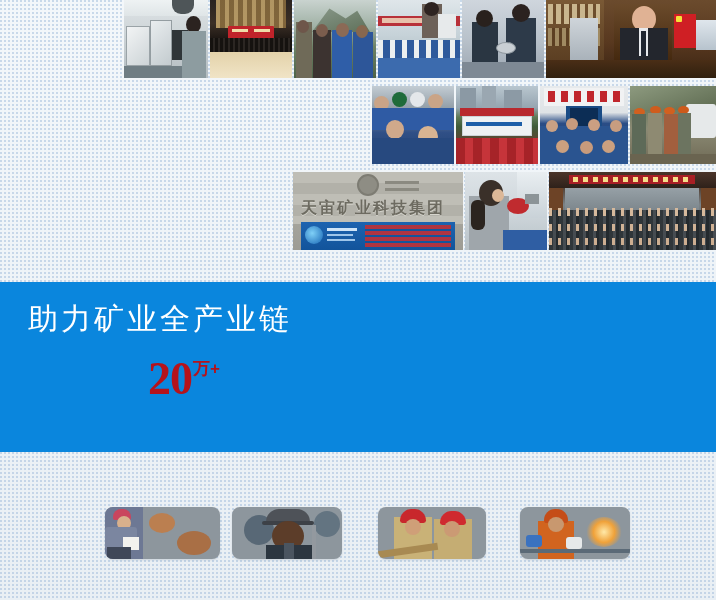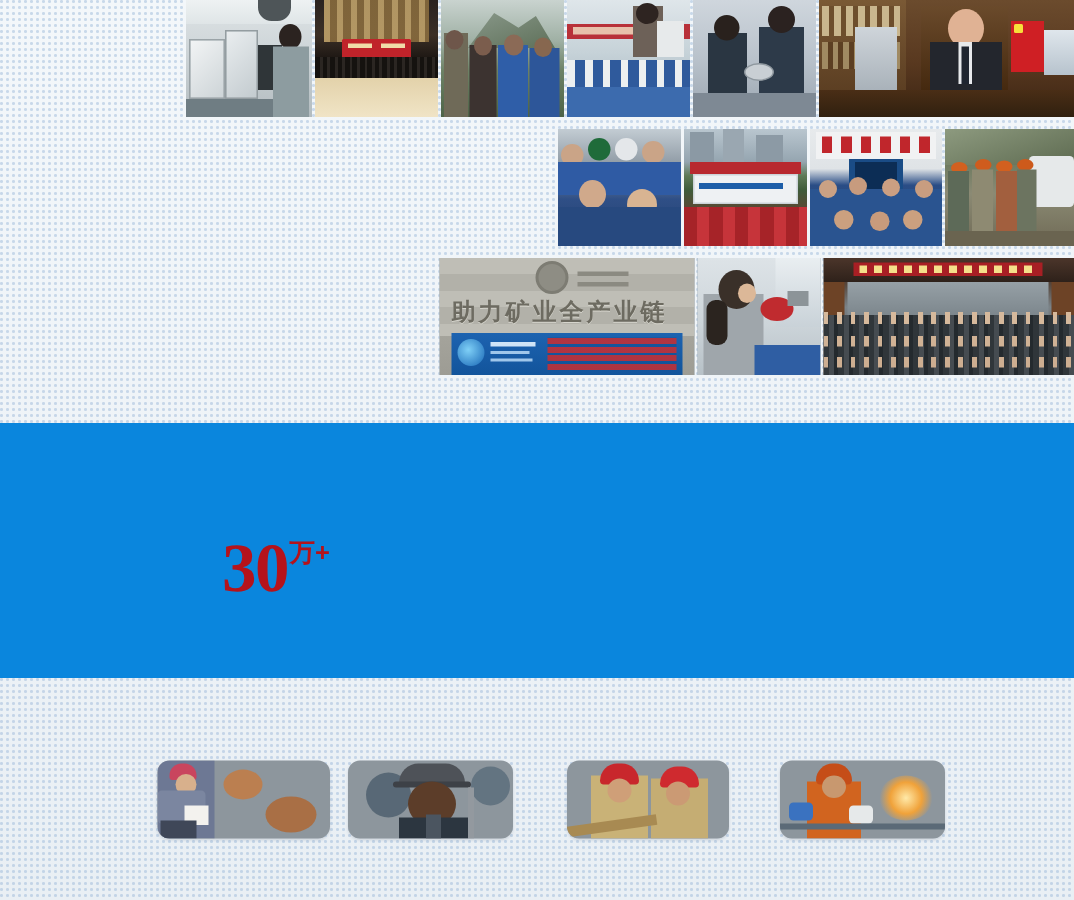--- a/index.html
+++ b/index.html
@@ -237,21 +237,21 @@
         <div class="bar" style="left:0;top:68px;width:86px;height:10px;background:#6a6450;"></div>
       </div>
     </div>
 
     <div class="ph" style="left:293px; top:172px; width:170px; height:78px;">
       <div class="scene" style="background:linear-gradient(180deg,#b4b3ac 0%,#a8a79f 50%,#9d9c94 100%);">
         <div class="bar" style="left:0;top:0;width:170px;height:52px;background:repeating-linear-gradient(180deg,#bfbeb6 0 11px,#b2b1a9 11px 22px);"></div>
         <div class="blob" style="left:64px;top:2px;width:22px;height:22px;background:#8e8d84;border:2px solid #7d7c73;"></div>
         <div class="bar" style="left:92px;top:9px;width:34px;height:3px;background:#8b8a81;"></div>
         <div class="bar" style="left:92px;top:16px;width:34px;height:3px;background:#8b8a81;"></div>
-        <div class="sign-text" style="position:absolute;left:8px;top:26px;width:154px;height:20px;font-size:16px;font-weight:700;color:#6d6b61;letter-spacing:2px;text-shadow:0 1px 0 #d6d5cd;white-space:nowrap;overflow:hidden;">助力矿业全产业链</div>
+        <div class="sign-text" style="position:absolute;left:8px;top:26px;width:154px;height:20px;font-size:16px;font-weight:700;color:#6d6b61;letter-spacing:2px;text-shadow:0 1px 0 #d6d5cd;white-space:nowrap;overflow:hidden;">天宙矿业科技集团</div>
         <div class="bar" style="left:8px;top:50px;width:154px;height:28px;background:linear-gradient(180deg,#1d63b0,#12549b);"></div>
         <div class="blob" style="left:12px;top:54px;width:18px;height:18px;background:radial-gradient(circle at 40% 40%,#7fd0f7,#1766b5);"></div>
         <div class="bar" style="left:34px;top:56px;width:30px;height:3px;background:#cfe4f7;"></div>
         <div class="bar" style="left:34px;top:62px;width:26px;height:2px;background:#9fc6ea;"></div>
         <div class="bar" style="left:34px;top:67px;width:28px;height:2px;background:#9fc6ea;"></div>
         <div class="bar" style="left:72px;top:53px;width:86px;height:22px;background:repeating-linear-gradient(180deg,#c03036 0 4px,#12549b 4px 6px);opacity:.9;"></div>
       </div>
     </div>
 
     <div class="ph" style="left:465px; top:172px; width:82px; height:78px;">
@@ -278,22 +278,23 @@
         <div class="bar" style="left:0;top:38px;width:167px;height:40px;background:repeating-linear-gradient(90deg,#30363a 0 4px,#464c51 4px 7px,#242a2e 7px 10px);"></div>
         <div class="bar" style="left:0;top:36px;width:167px;height:8px;background:repeating-linear-gradient(90deg,#d6b99c 0 3px,rgba(0,0,0,0) 3px 9px);"></div>
         <div class="bar" style="left:0;top:52px;width:167px;height:7px;background:repeating-linear-gradient(90deg,#d0b295 0 3px,rgba(0,0,0,0) 3px 9px);"></div>
         <div class="bar" style="left:0;top:66px;width:167px;height:7px;background:repeating-linear-gradient(90deg,#cdae91 0 3px,rgba(0,0,0,0) 3px 9px);"></div>
       </div>
     </div>
 
   </div>
 
   <div class="banner">
+    <div class="banner-l1">助力矿业全产业链</div>
     <div class="banner-l2">
-      <span class="num">30</span>
+      <span class="num">20</span>
       <span class="num-sup">万+</span>
     </div>
   </div>
 
   <div class="thumbs">
 
     <div class="thumb" style="left:105px;">
       <div class="scene" style="background:linear-gradient(135deg,#8e5a3a 0%,#a46840 40%,#7c4e31 75%,#6b4229 100%);">
         <div class="blob" style="left:44px;top:6px;width:26px;height:20px;background:#bb7f50;"></div>
         <div class="blob" style="left:72px;top:24px;width:34px;height:24px;background:#a96f45;"></div>

